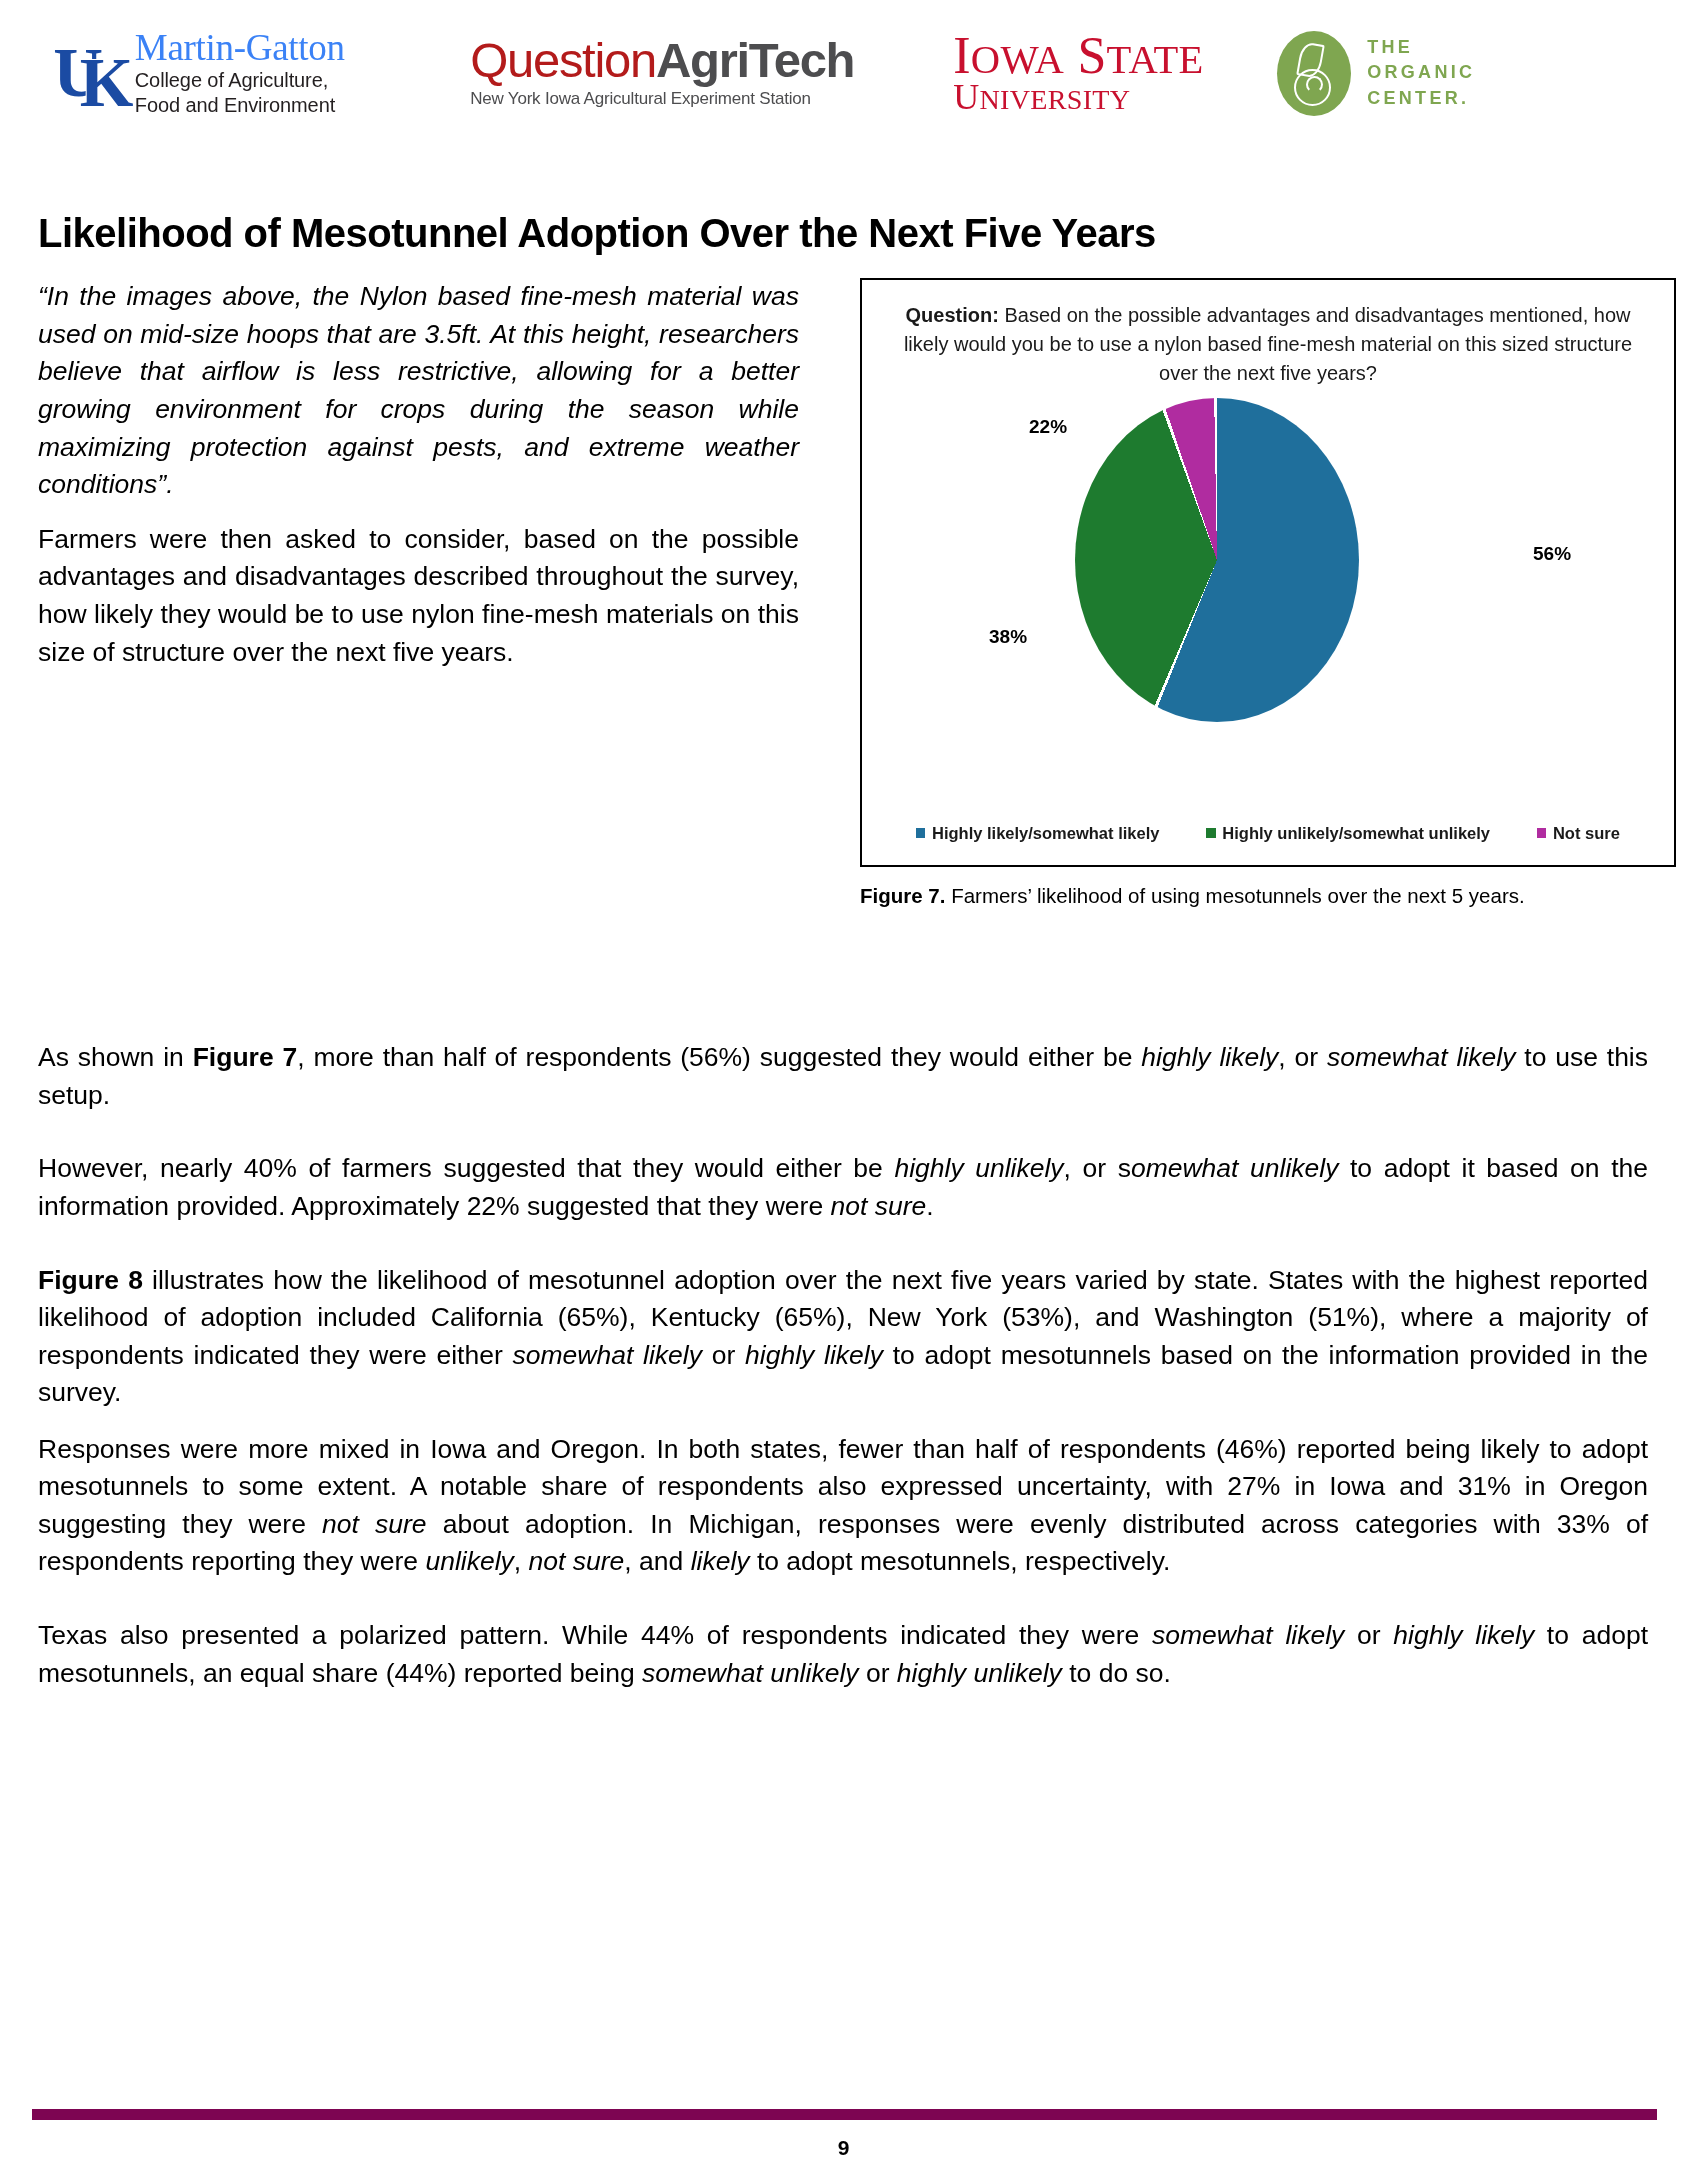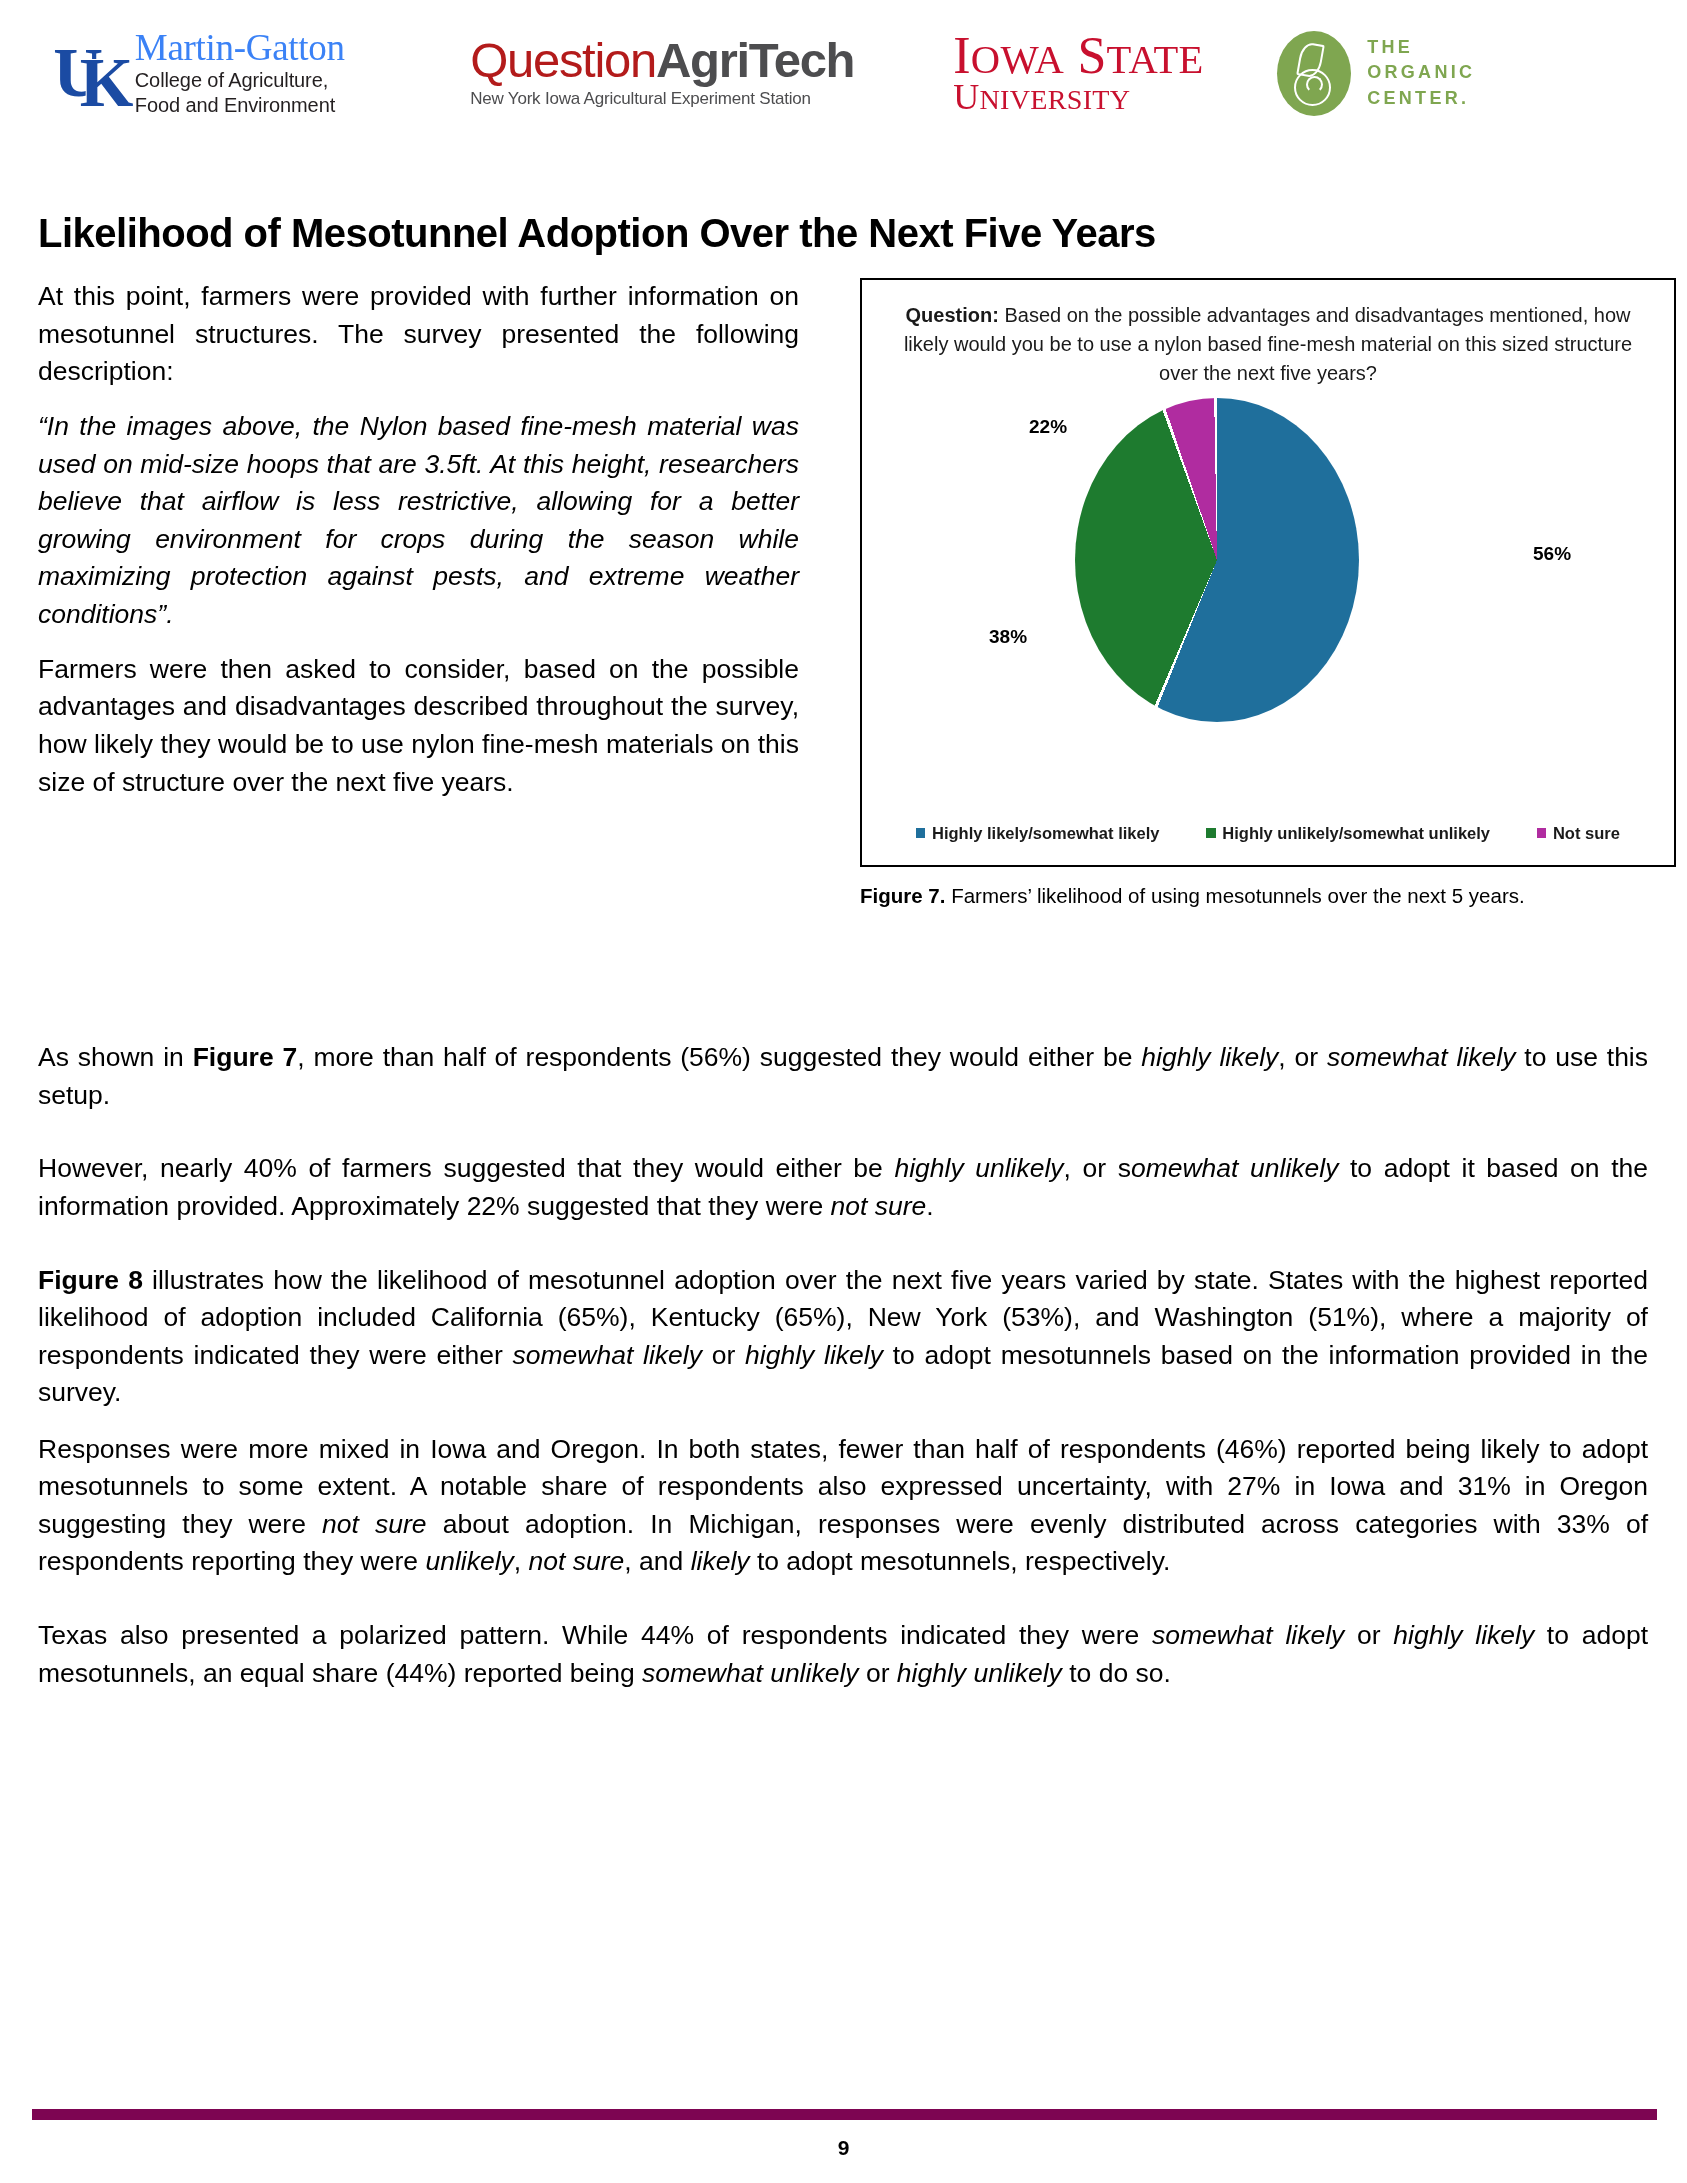--- a/index.html
+++ b/index.html
@@ -347,21 +347,20 @@
       </div>
     </div>
 
   </div>
 
   <h1 class="page-title">Likelihood of Mesotunnel Adoption Over the Next Five Years</h1>
 
   <div class="cols">
 
     <div class="col-left">
-      <p class="body">At this point, farmers were provided with further information on mesotunnel structures. The survey presented the following description:</p>
       <p class="body quote">“In the images above, the Nylon based fine-mesh material was used on mid-size hoops that are 3.5ft. At this height, researchers believe that airflow is less restrictive, allowing for a better growing environment for crops during the season while maximizing protection against pests, and extreme weather conditions”.</p>
       <p class="body">Farmers were then asked to consider, based on the possible advantages and disadvantages described throughout the survey, how likely they would be to use nylon fine-mesh materials on this size of structure over the next five years.</p>
     </div>
 
     <div class="col-right">
 
       <div class="chart-box">
 
         <div class="chart-question"><b>Question:</b><span> Based on the possible advantages and disadvantages mentioned, how likely would you be to use a nylon based fine-mesh material on this sized structure over the next five years?</span></div>
 

